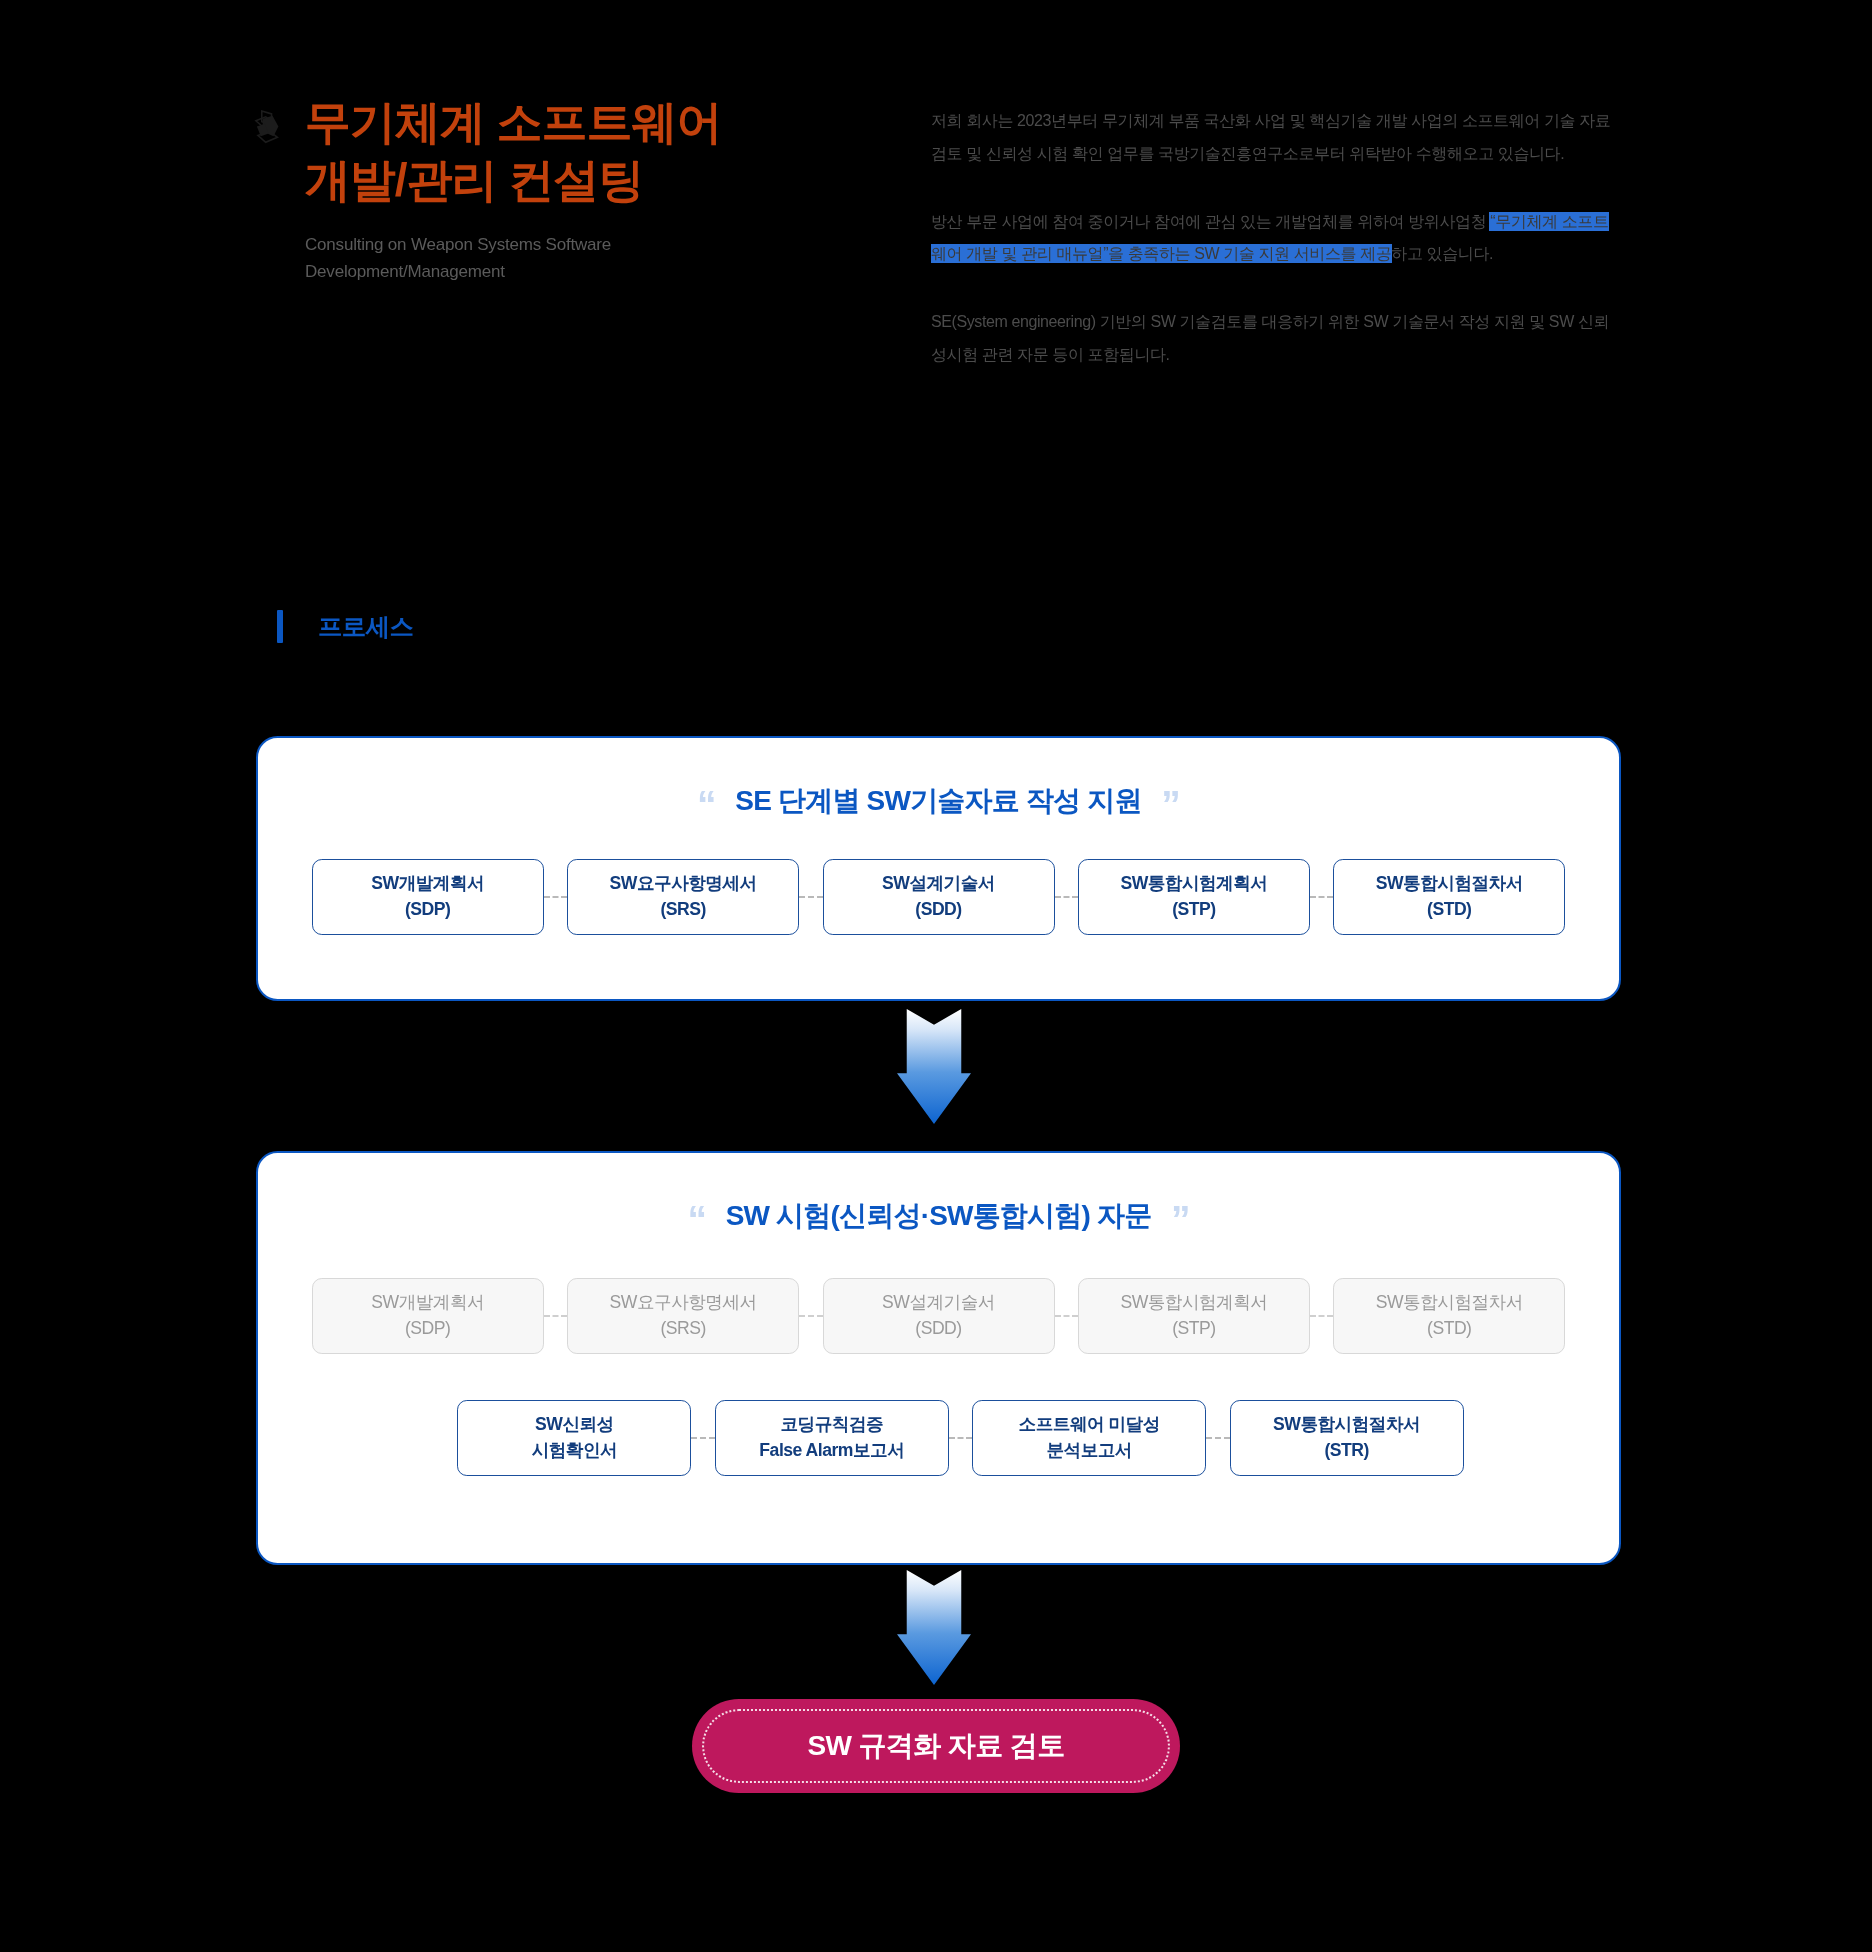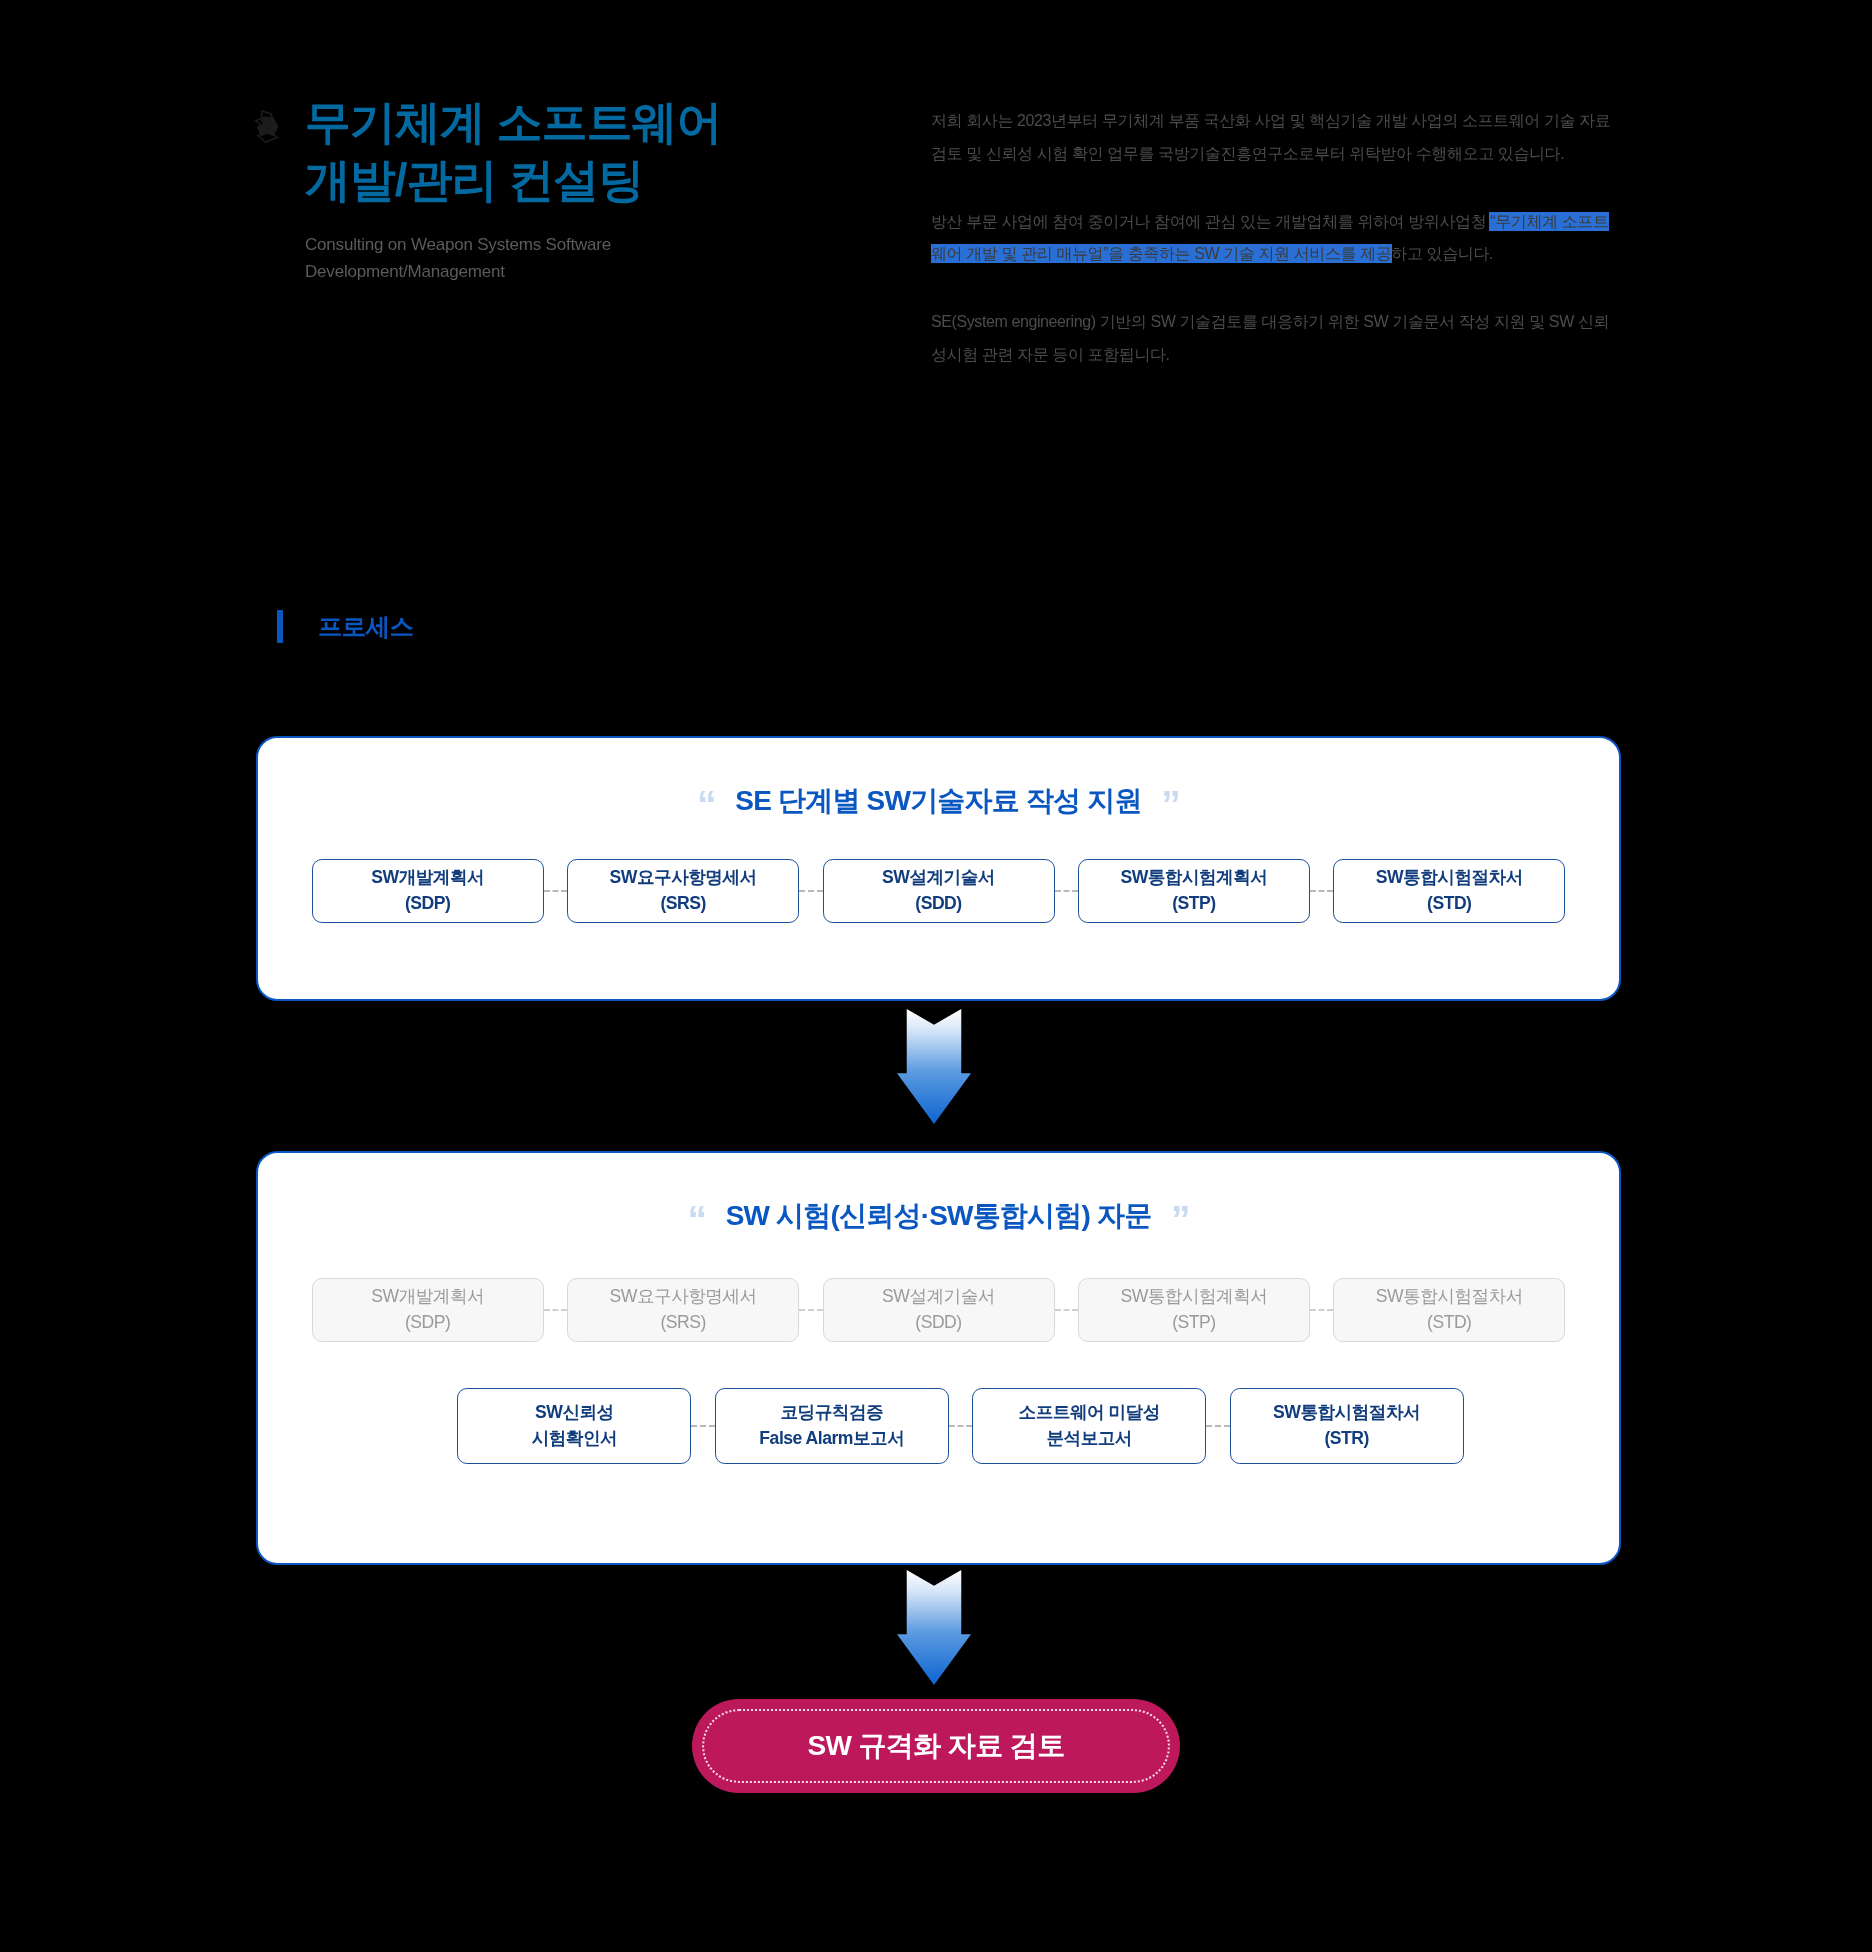--- a/index.html
+++ b/index.html
@@ -22,21 +22,21 @@
 
   .hero-left { position: absolute; left: 252px; top: 94px; width: 605px; }
   .hero-title-row { display: flex; align-items: flex-start; }
   .logo-mark {
     width: 43px; height: 45px; flex: 0 0 43px; margin-top: 13.7px; margin-right: 9.8px;
   }
   .hero-title {
     font-size: 46px;
     line-height: 1.25;
     font-weight: 700;
-    color: #0369a1;
+    color: #c2410c;
     letter-spacing: -1px;
     white-space: pre-line;
   }
   .hero-sub {
     margin-top: 21.5px;
     margin-left: 53px;
     font-size: 17px;
     line-height: 1.6;
     color: #5b5b5b;
     white-space: pre-line;
@@ -112,21 +112,21 @@
     font-size: 17.6px;
     font-weight: 600;
   }
   .box.gray {
     border: 1.6px solid #d8d8d8;
     background: #f7f7f7;
     color: #9a9a9a;
     font-size: 17.6px;
     font-weight: 500;
   }
-  .box.w1 { width: 232px; height: 64px; }
+  .box.w1 { width: 232px; height: 76px; }
   .box.w2 { width: 234px; height: 76px; }
 
   .dash {
     width: 23.4px; height: 0;
     border-top: 2px dashed #b9b9b9;
     flex: 0 0 23.4px;
   }
   .dash.gray-d { border-top-color: #cfcfcf; }
 
   

